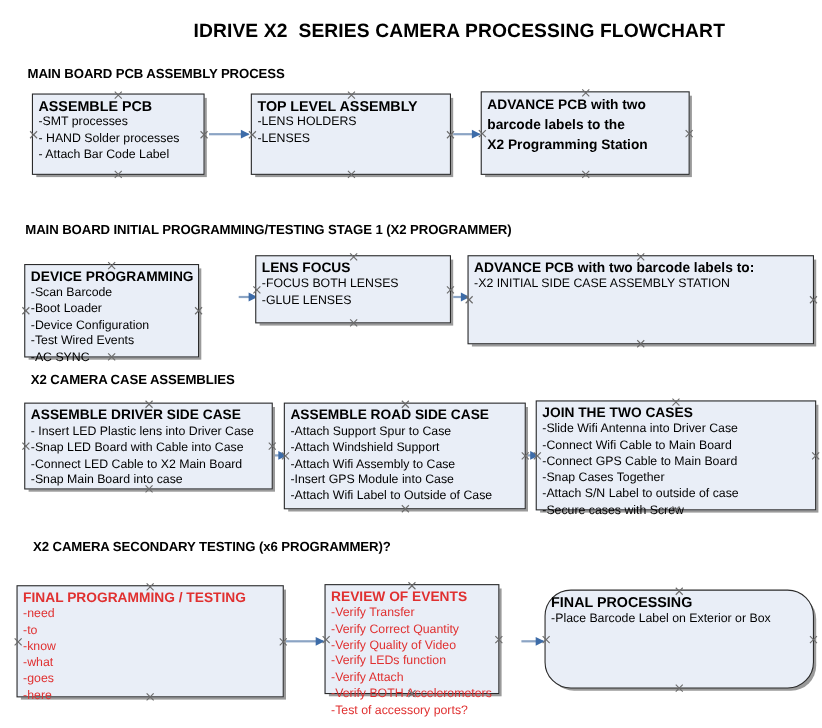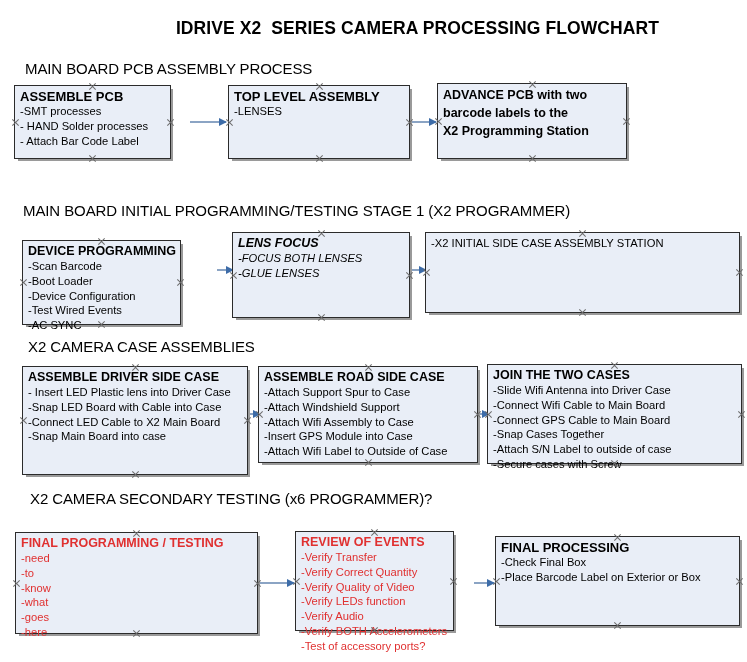--- a/index.html
+++ b/index.html
@@ -30,22 +30,22 @@
     text-align: center;
     font-size: 17.5px;
     font-weight: bold;
     letter-spacing: 0.1px;
     white-space: pre;
     padding-left: 44px;
   }
 
   .section-head {
     position: absolute;
-    font-size: 15px;
-    font-weight: normal;
+    font-size: 12px;
+    font-weight: bold;
     white-space: nowrap;
     letter-spacing: -0.1px;
   }
   .section-head .accent {
     color: #000000;
   }
 
   
   .node {
     position: absolute;
@@ -129,38 +129,39 @@
 <body>
 
 <div id="canvas">
 
   <div class="doc-title">IDRIVE X2  SERIES CAMERA PROCESSING FLOWCHART</div>
 
   <div class="section-head" style="left:25px; top:60px;">
     <span>MAIN BOARD PCB ASSEMBLY PROCESS</span>
   </div>
 
-  <div class="node title-lg" style="left:14px; top:85px; width:157px; height:74px;">
+  <div class="node title-lg" style="left:29px; top:85px; width:157px; height:74px;">
     <div class="node-title">ASSEMBLE PCB</div>
     <div class="node-line">-SMT processes</div>
     <div class="node-line">- HAND Solder processes</div>
     <div class="node-line">- Attach Bar Code Label</div>
     <span class="handle" style="left:50%; top:0;"></span>
     <span class="handle" style="left:50%; top:100%;"></span>
     <span class="handle" style="left:0; top:50%;"></span>
     <span class="handle" style="left:100%; top:50%;"></span>
   </div>
 
   <div class="arrow" style="left:190px; top:121px; width:36px;">
     <span class="shaft"></span>
     <span class="head"></span>
   </div>
 
   <div class="node title-lg" style="left:228px; top:85px; width:182px; height:74px;">
     <div class="node-title">TOP LEVEL ASSEMBLY</div>
+    <div class="node-line">-LENS HOLDERS</div>
     <div class="node-line">-LENSES</div>
     <span class="handle" style="left:50%; top:0;"></span>
     <span class="handle" style="left:50%; top:100%;"></span>
     <span class="handle" style="left:0; top:50%;"></span>
     <span class="handle" style="left:100%; top:50%;"></span>
   </div>
 
   <div class="arrow" style="left:412px; top:121px; width:24px;">
     <span class="shaft"></span>
     <span class="head"></span>
@@ -191,48 +192,49 @@
     <span class="handle" style="left:50%; top:100%;"></span>
     <span class="handle" style="left:0; top:50%;"></span>
     <span class="handle" style="left:100%; top:50%;"></span>
   </div>
 
   <div class="arrow" style="left:217px; top:269px; width:16px;">
     <span class="shaft"></span>
     <span class="head"></span>
   </div>
 
-  <div class="node" style="left:232px; top:232px; width:178px; height:86px;font-style:italic;">
+  <div class="node" style="left:232px; top:232px; width:178px; height:62px;">
     <div class="node-title">LENS FOCUS</div>
     <div class="node-line">-FOCUS BOTH LENSES</div>
     <div class="node-line">-GLUE LENSES</div>
     <span class="handle" style="left:50%; top:0;"></span>
     <span class="handle" style="left:50%; top:100%;"></span>
     <span class="handle" style="left:0; top:50%;"></span>
     <span class="handle" style="left:100%; top:50%;"></span>
   </div>
 
   <div class="arrow" style="left:412px; top:269px; width:14px;">
     <span class="shaft"></span>
     <span class="head"></span>
   </div>
 
   <div class="node" style="left:425px; top:232px; width:315px; height:81px;">
+    <div class="node-title">ADVANCE PCB with two barcode labels to:</div>
     <div class="node-line">-X2 INITIAL  SIDE  CASE  ASSEMBLY STATION</div>
     <span class="handle" style="left:50%; top:0;"></span>
     <span class="handle" style="left:50%; top:100%;"></span>
     <span class="handle" style="left:0; top:50%;"></span>
     <span class="handle" style="left:100%; top:50%;"></span>
   </div>
 
   <div class="section-head" style="left:28px; top:338px;">
     <span>X2 CAMERA CASE ASSEMBLIES</span>
   </div>
 
-  <div class="node" style="left:22px; top:366px; width:226px; height:109px;">
+  <div class="node" style="left:22px; top:366px; width:226px; height:79px;">
     <div class="node-title">ASSEMBLE DRIVER SIDE CASE</div>
     <div class="node-line">- Insert LED Plastic lens into Driver Case</div>
     <div class="node-line">-Snap LED Board with Cable into Case</div>
     <div class="node-line">-Connect LED Cable to X2 Main Board</div>
     <div class="node-line">-Snap Main Board into case</div>
     <span class="handle" style="left:50%; top:0;"></span>
     <span class="handle" style="left:50%; top:100%;"></span>
     <span class="handle" style="left:0; top:50%;"></span>
     <span class="handle" style="left:100%; top:50%;"></span>
   </div>
@@ -296,37 +298,36 @@
     <span class="shaft"></span>
     <span class="head"></span>
   </div>
 
   <div class="node red" style="left:295px; top:531px; width:159px; height:100px;">
     <div class="node-title">REVIEW OF EVENTS</div>
     <div class="node-line">-Verify Transfer</div>
     <div class="node-line">-Verify Correct Quantity</div>
     <div class="node-line">-Verify Quality of Video</div>
     <div class="node-line">-Verify LEDs function</div>
-    <div class="node-line">-Verify Audio</div>
+    <div class="node-line">-Verify Attach</div>
     <div class="node-line">-Verify BOTH Accelerometers</div>
     <div class="node-line">-Test of accessory ports?</div>
     <span class="handle" style="left:50%; top:0;"></span>
     <span class="handle" style="left:50%; top:100%;"></span>
     <span class="handle" style="left:0; top:50%;"></span>
     <span class="handle" style="left:100%; top:50%;"></span>
   </div>
 
   <div class="arrow" style="left:474px; top:582px; width:20px;">
     <span class="shaft"></span>
     <span class="head"></span>
   </div>
 
-  <div class="node title-lg" style="left:495px; top:536px; width:245px; height:90px;">
+  <div class="node title-lg" style="left:495px; top:536px; width:245px; height:90px;border-radius:24px;">
     <div class="node-title">FINAL PROCESSING</div>
-    <div class="node-line"> -Check Final Box</div>
     <div class="node-line">-Place Barcode Label on Exterior or Box</div>
     <span class="handle" style="left:50%; top:0;"></span>
     <span class="handle" style="left:50%; top:100%;"></span>
     <span class="handle" style="left:0; top:50%;"></span>
     <span class="handle" style="left:100%; top:50%;"></span>
   </div>
 
 </div>
 
 </body></html>

